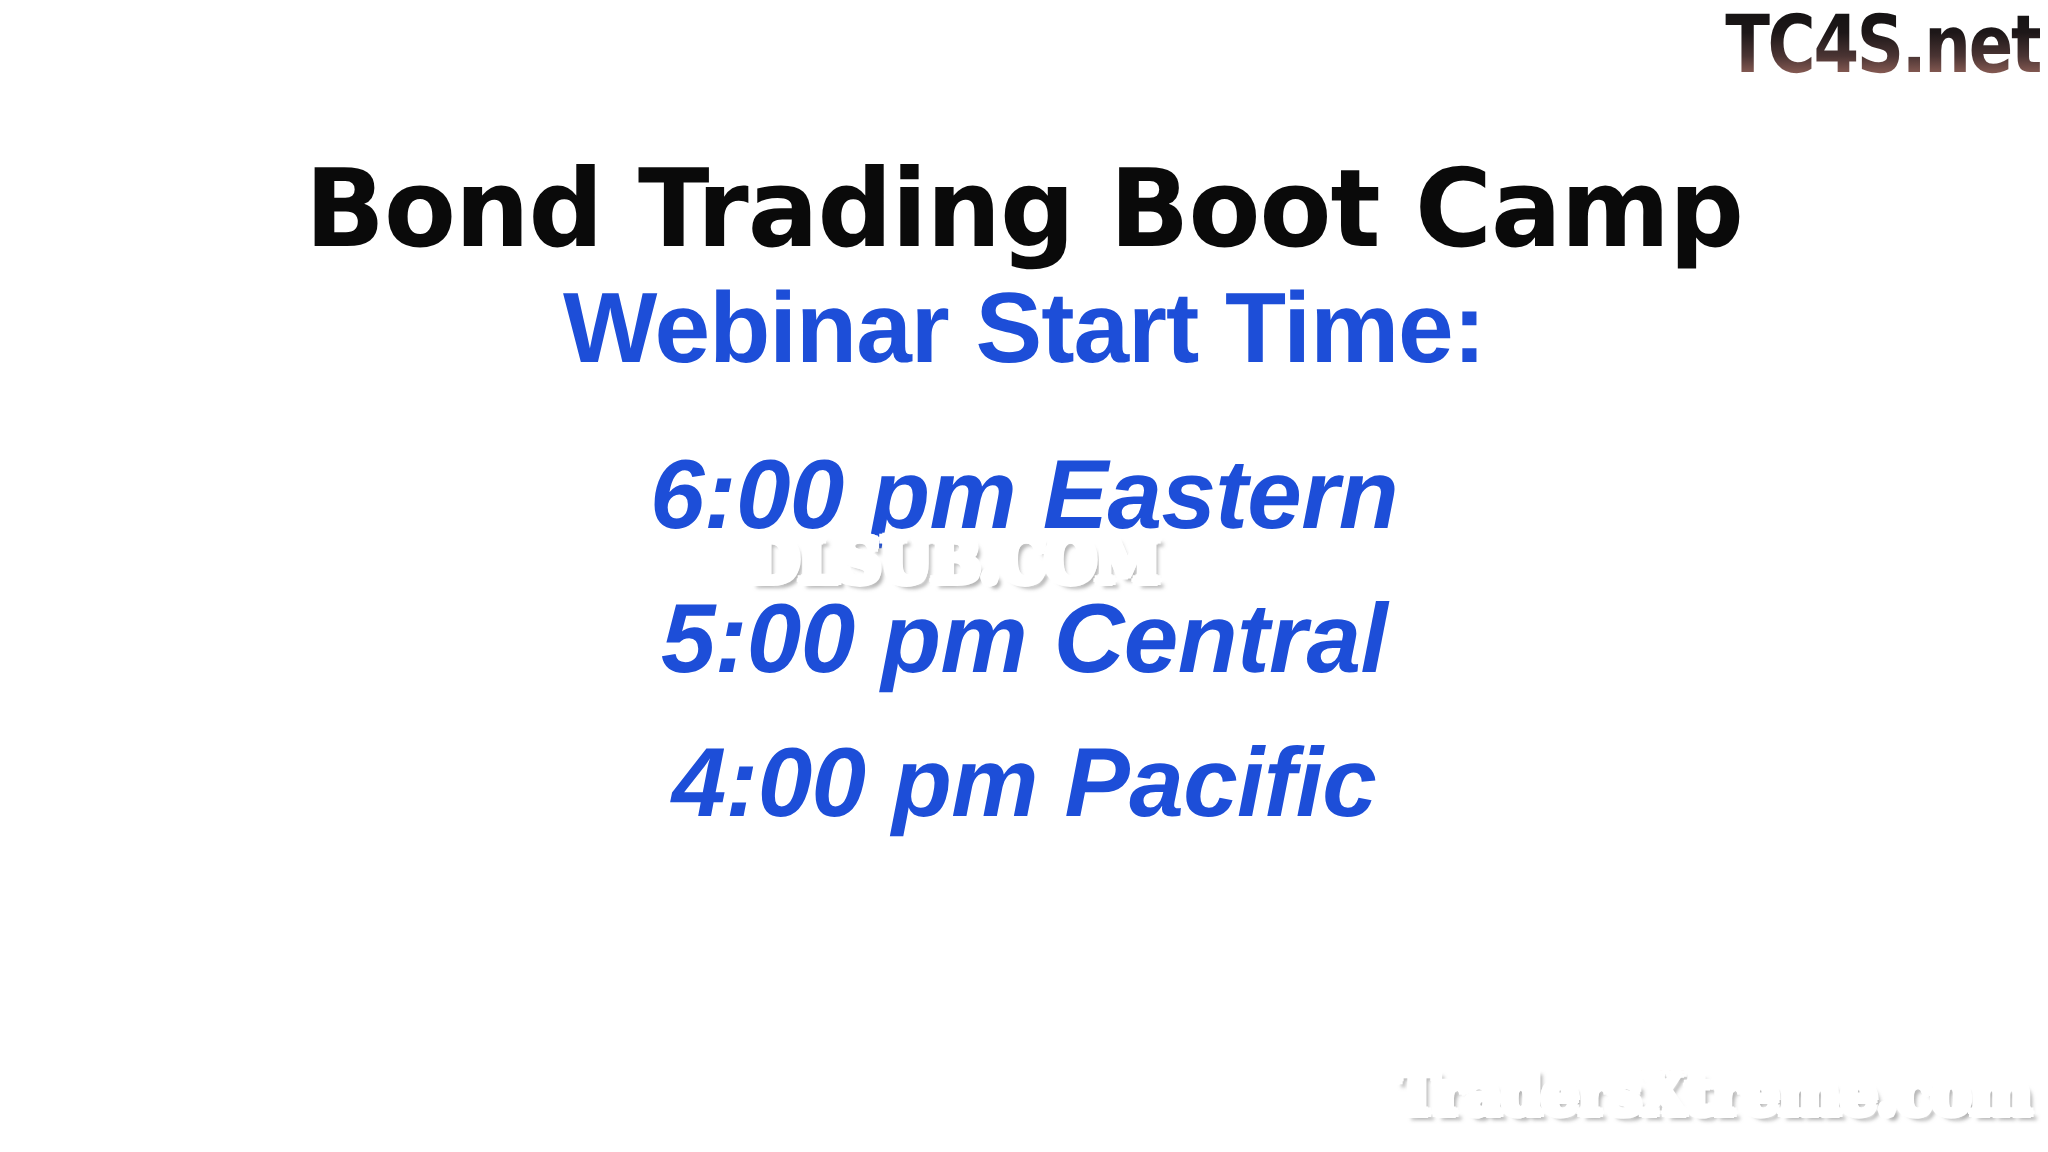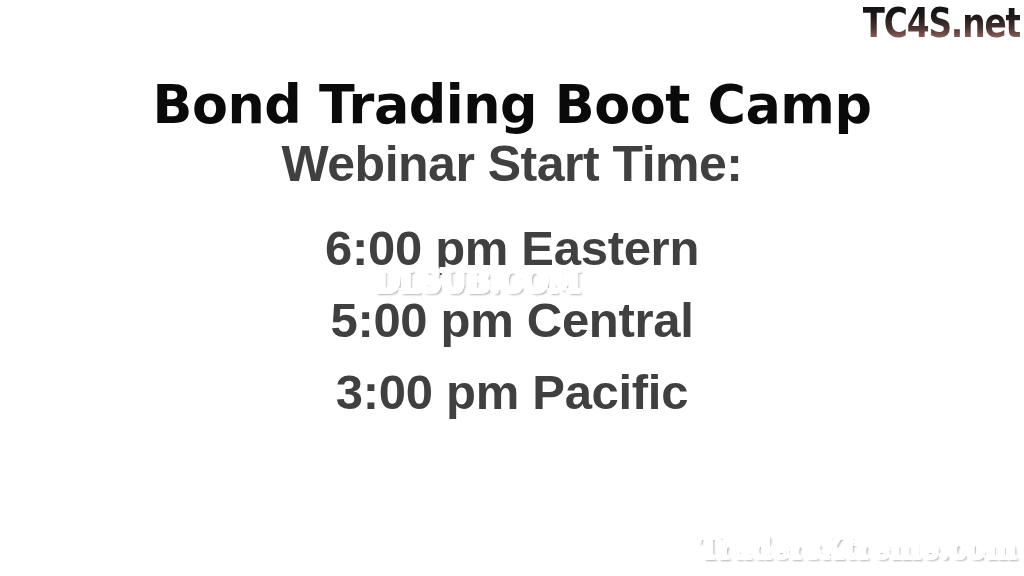--- a/index.html
+++ b/index.html
@@ -66,34 +66,35 @@
 
   
   .body-block {
     position: absolute;
     top: 132px;
     left: 0;
     width: 1024px;
     text-align: center;
     font-family: "Liberation Sans", sans-serif;
     font-weight: 700;
-    color: #404040;
+    color: #1d4ed8;
   }
 
   .subtitle {
     font-size: 50px;
     line-height: 64px;
     letter-spacing: -0.5px;
     white-space: nowrap;
   }
 
   .time-list {
     list-style: none;
     margin: 11px;
     padding: 0;
+    font-style: italic;
   }
 
   .time-line {
     font-size: 49px;
     line-height: 72px;
     letter-spacing: -0.3px;
     white-space: nowrap;
     position: relative;
   }
 
@@ -187,21 +188,21 @@
 
   <h1 class="slide-title">Bond Trading Boot Camp</h1>
 
   <div class="body-block">
 
     <div class="subtitle">Webinar Start Time:</div>
 
     <ul class="time-list">
       <li class="time-line first">6:00 pm Eastern</li>
       <li class="time-line">5:00 pm Central</li>
-      <li class="time-line">3:00 pm Pacific</li>
+      <li class="time-line">4:00 pm Pacific</li>
     </ul>
 
   </div>
 
   <div class="watermark">
     <span class="wm-inner">DLSUB.COM</span>
   </div>
 
   <div class="brand-bottom">
     <span class="tx-inner">TradersXtreme.com</span>

